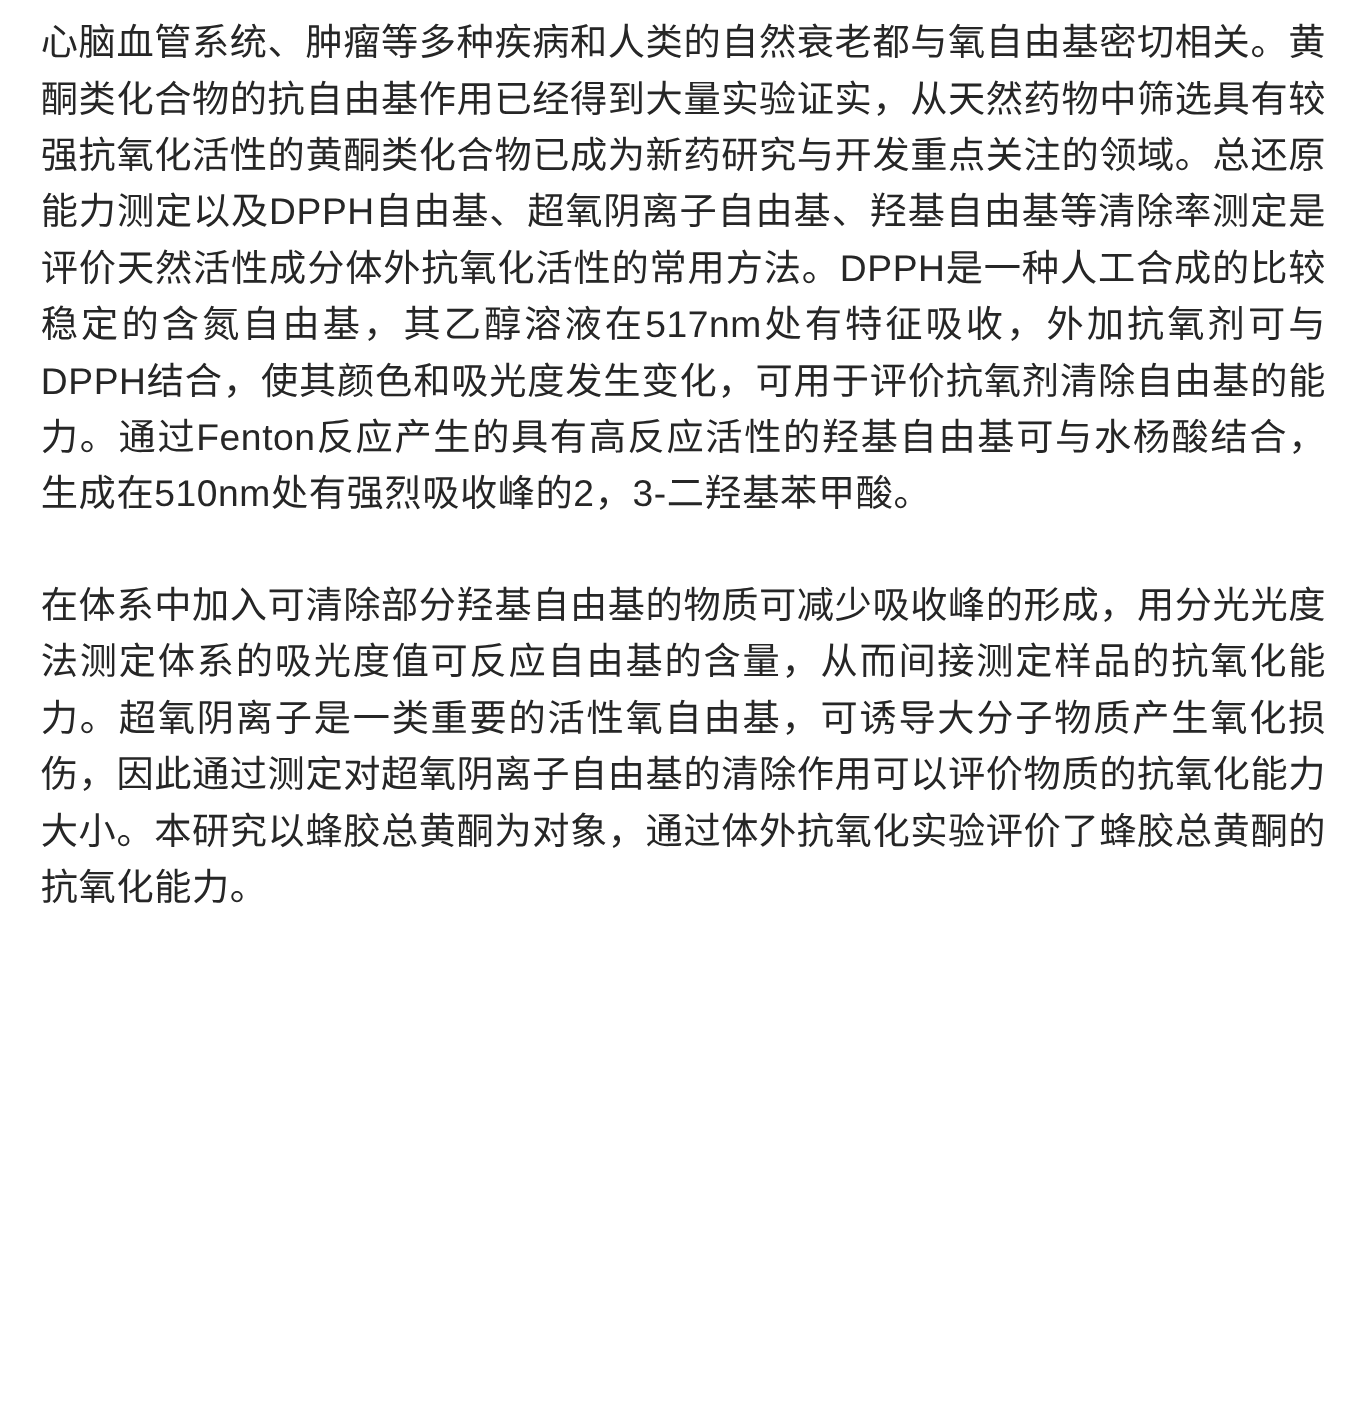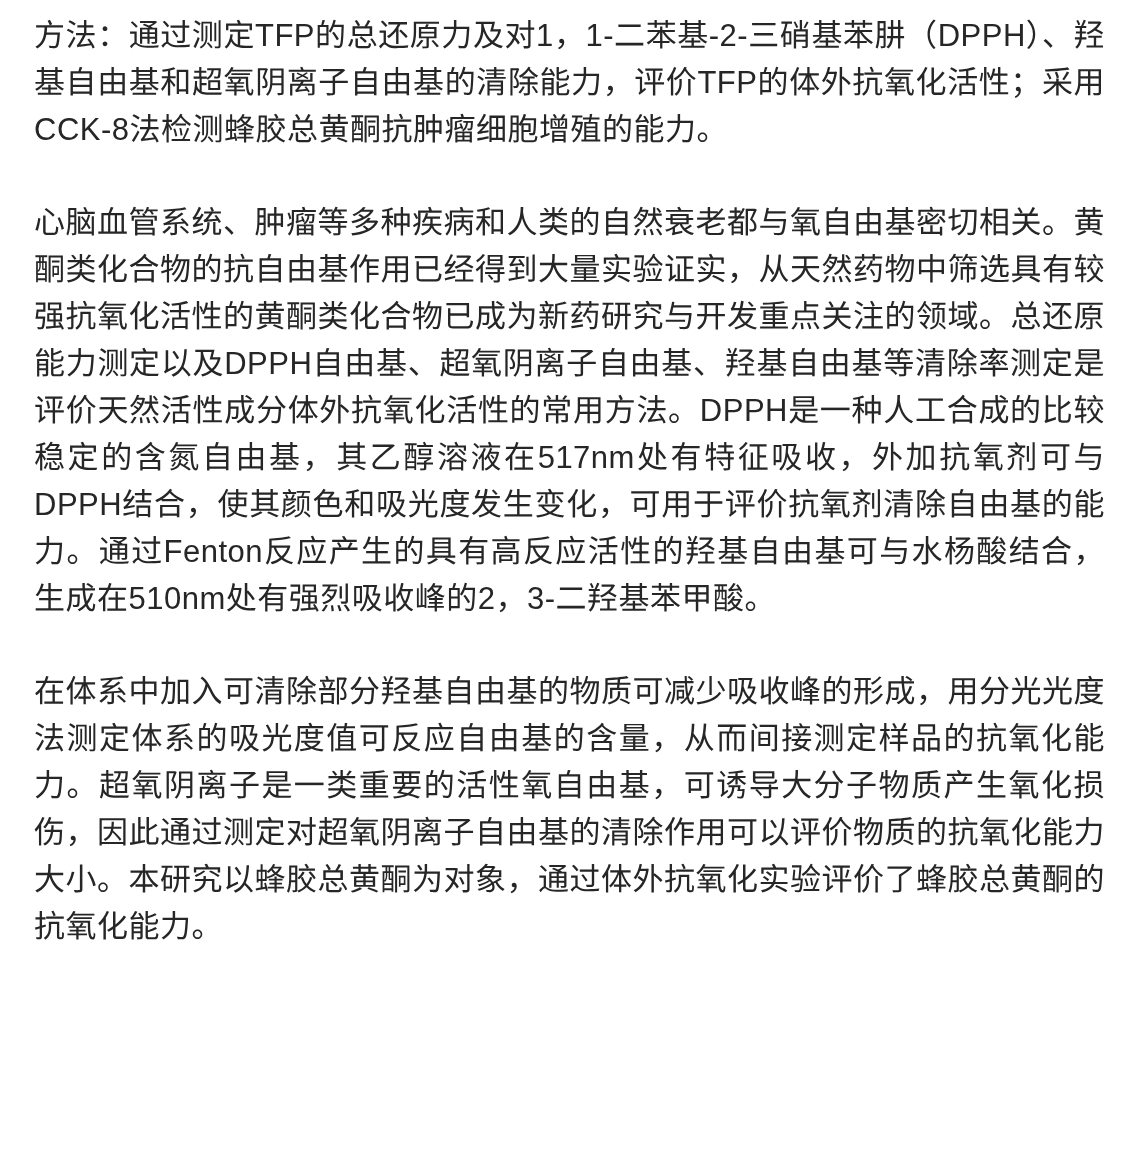--- a/index.html
+++ b/index.html
@@ -29,20 +29,19 @@
     letter-spacing: 0.5px;
   }
   .doc p:last-child {
     margin-bottom: 0;
   }
 </style>
 </head>
 <body>
 
 <div class="doc">
-  <p>方法：通过测定TFP的总还原力及对1，1-二苯基-2-三硝基苯肼（DPPH）、羟基自由基和超氧阴离子自由基的清除能力，评价TFP的体外抗氧化活性；采用CCK-8法检测蜂胶总黄酮抗肿瘤细胞增殖的能力。</p>
 
 
 
   <p>心脑血管系统、肿瘤等多种疾病和人类的自然衰老都与氧自由基密切相关。黄酮类化合物的抗自由基作用已经得到大量实验证实，从天然药物中筛选具有较强抗氧化活性的黄酮类化合物已成为新药研究与开发重点关注的领域。总还原能力测定以及DPPH自由基、超氧阴离子自由基、羟基自由基等清除率测定是评价天然活性成分体外抗氧化活性的常用方法。DPPH是一种人工合成的比较稳定的含氮自由基，其乙醇溶液在517nm处有特征吸收，外加抗氧剂可与DPPH结合，使其颜色和吸光度发生变化，可用于评价抗氧剂清除自由基的能力。通过Fenton反应产生的具有高反应活性的羟基自由基可与水杨酸结合，生成在510nm处有强烈吸收峰的2，3-二羟基苯甲酸。</p>
 
   <p>在体系中加入可清除部分羟基自由基的物质可减少吸收峰的形成，用分光光度法测定体系的吸光度值可反应自由基的含量，从而间接测定样品的抗氧化能力。超氧阴离子是一类重要的活性氧自由基，可诱导大分子物质产生氧化损伤，因此通过测定对超氧阴离子自由基的清除作用可以评价物质的抗氧化能力大小。本研究以蜂胶总黄酮为对象，通过体外抗氧化实验评价了蜂胶总黄酮的抗氧化能力。</p>
 </div>
 
 </body></html>

